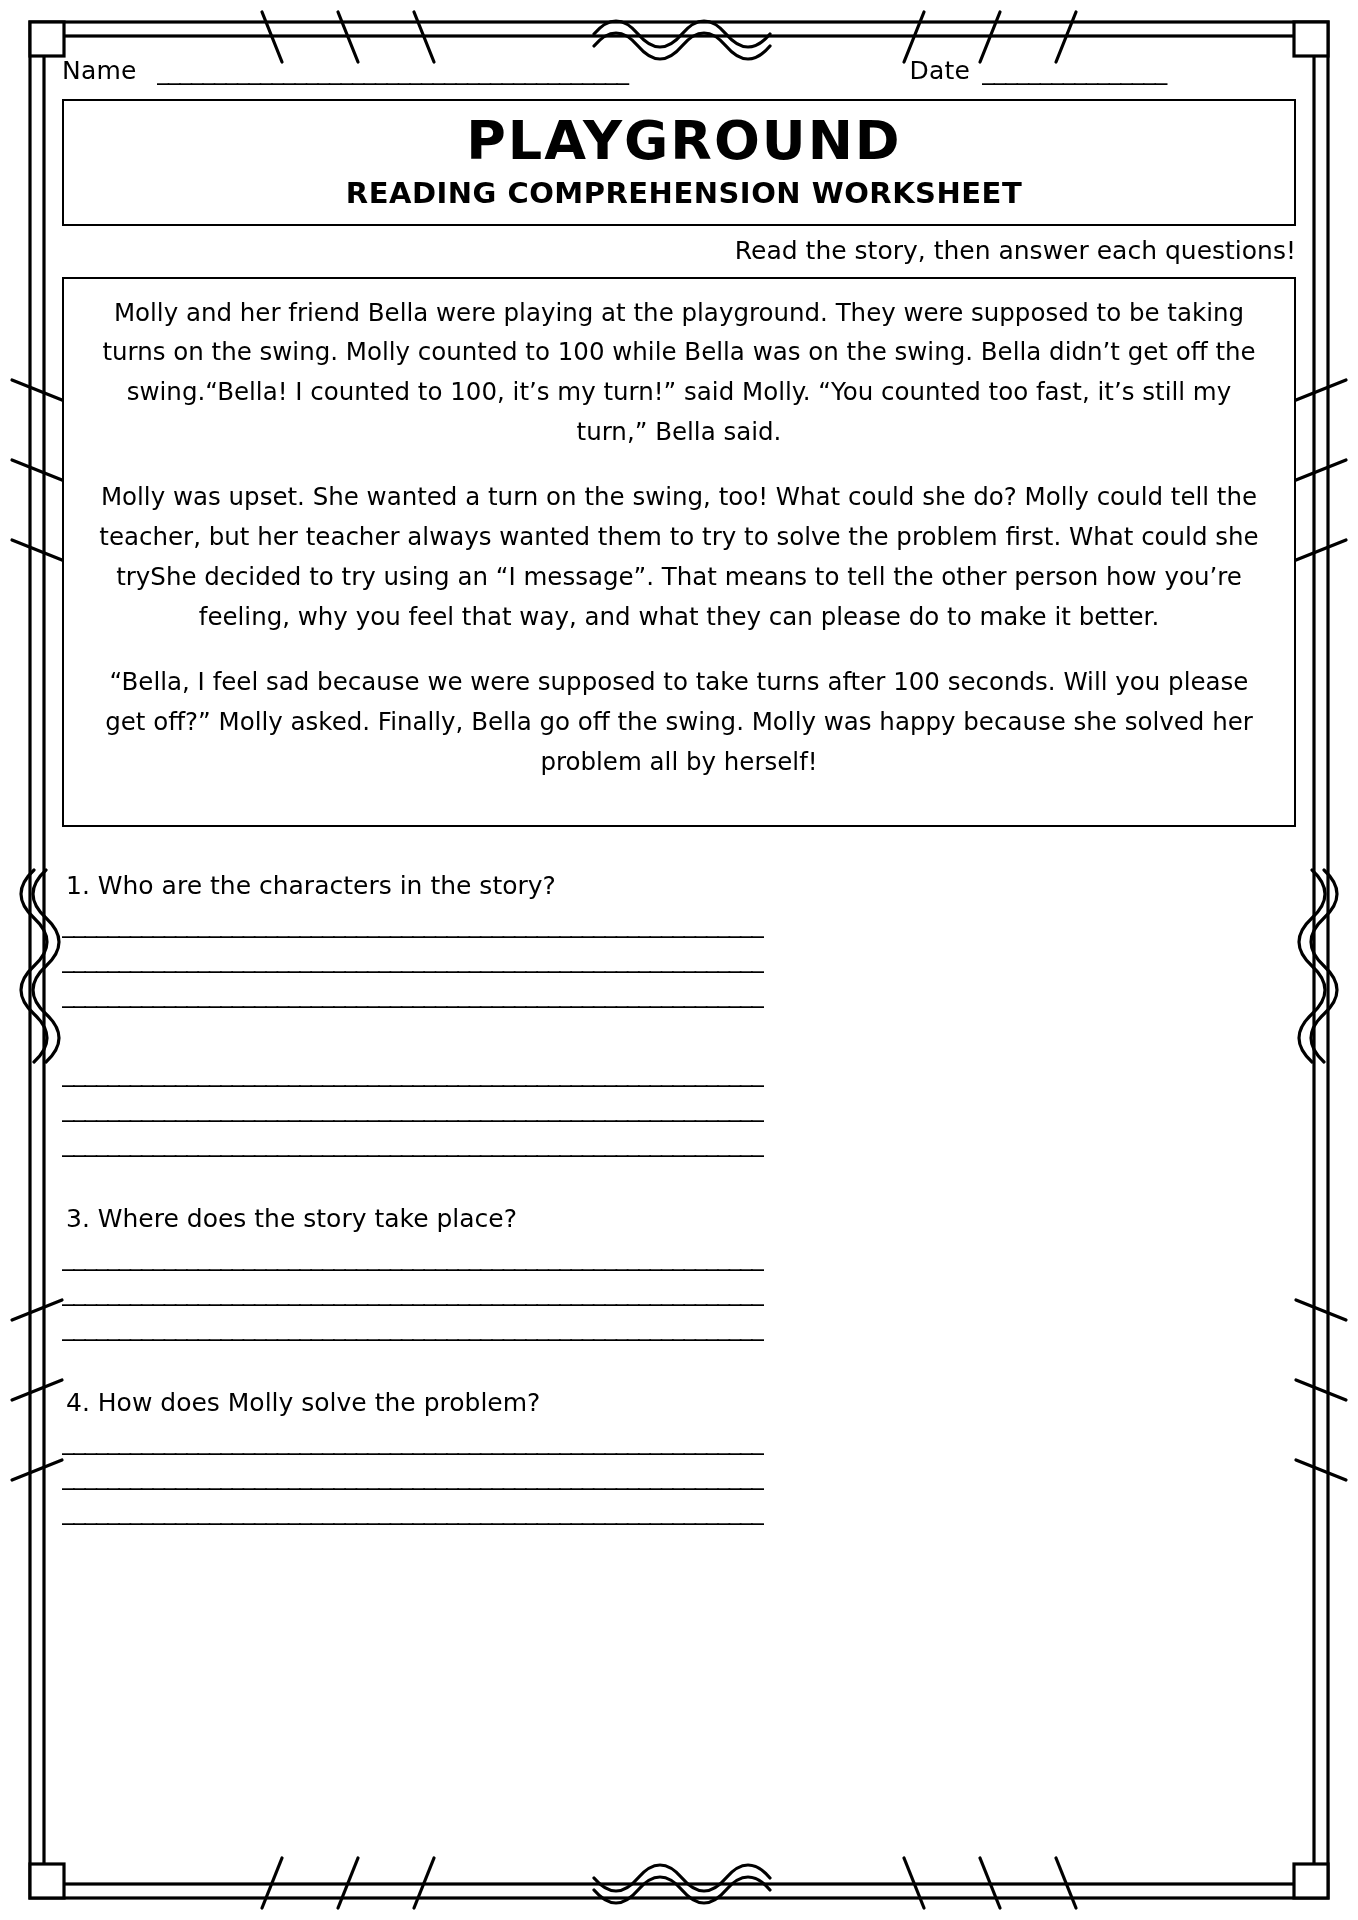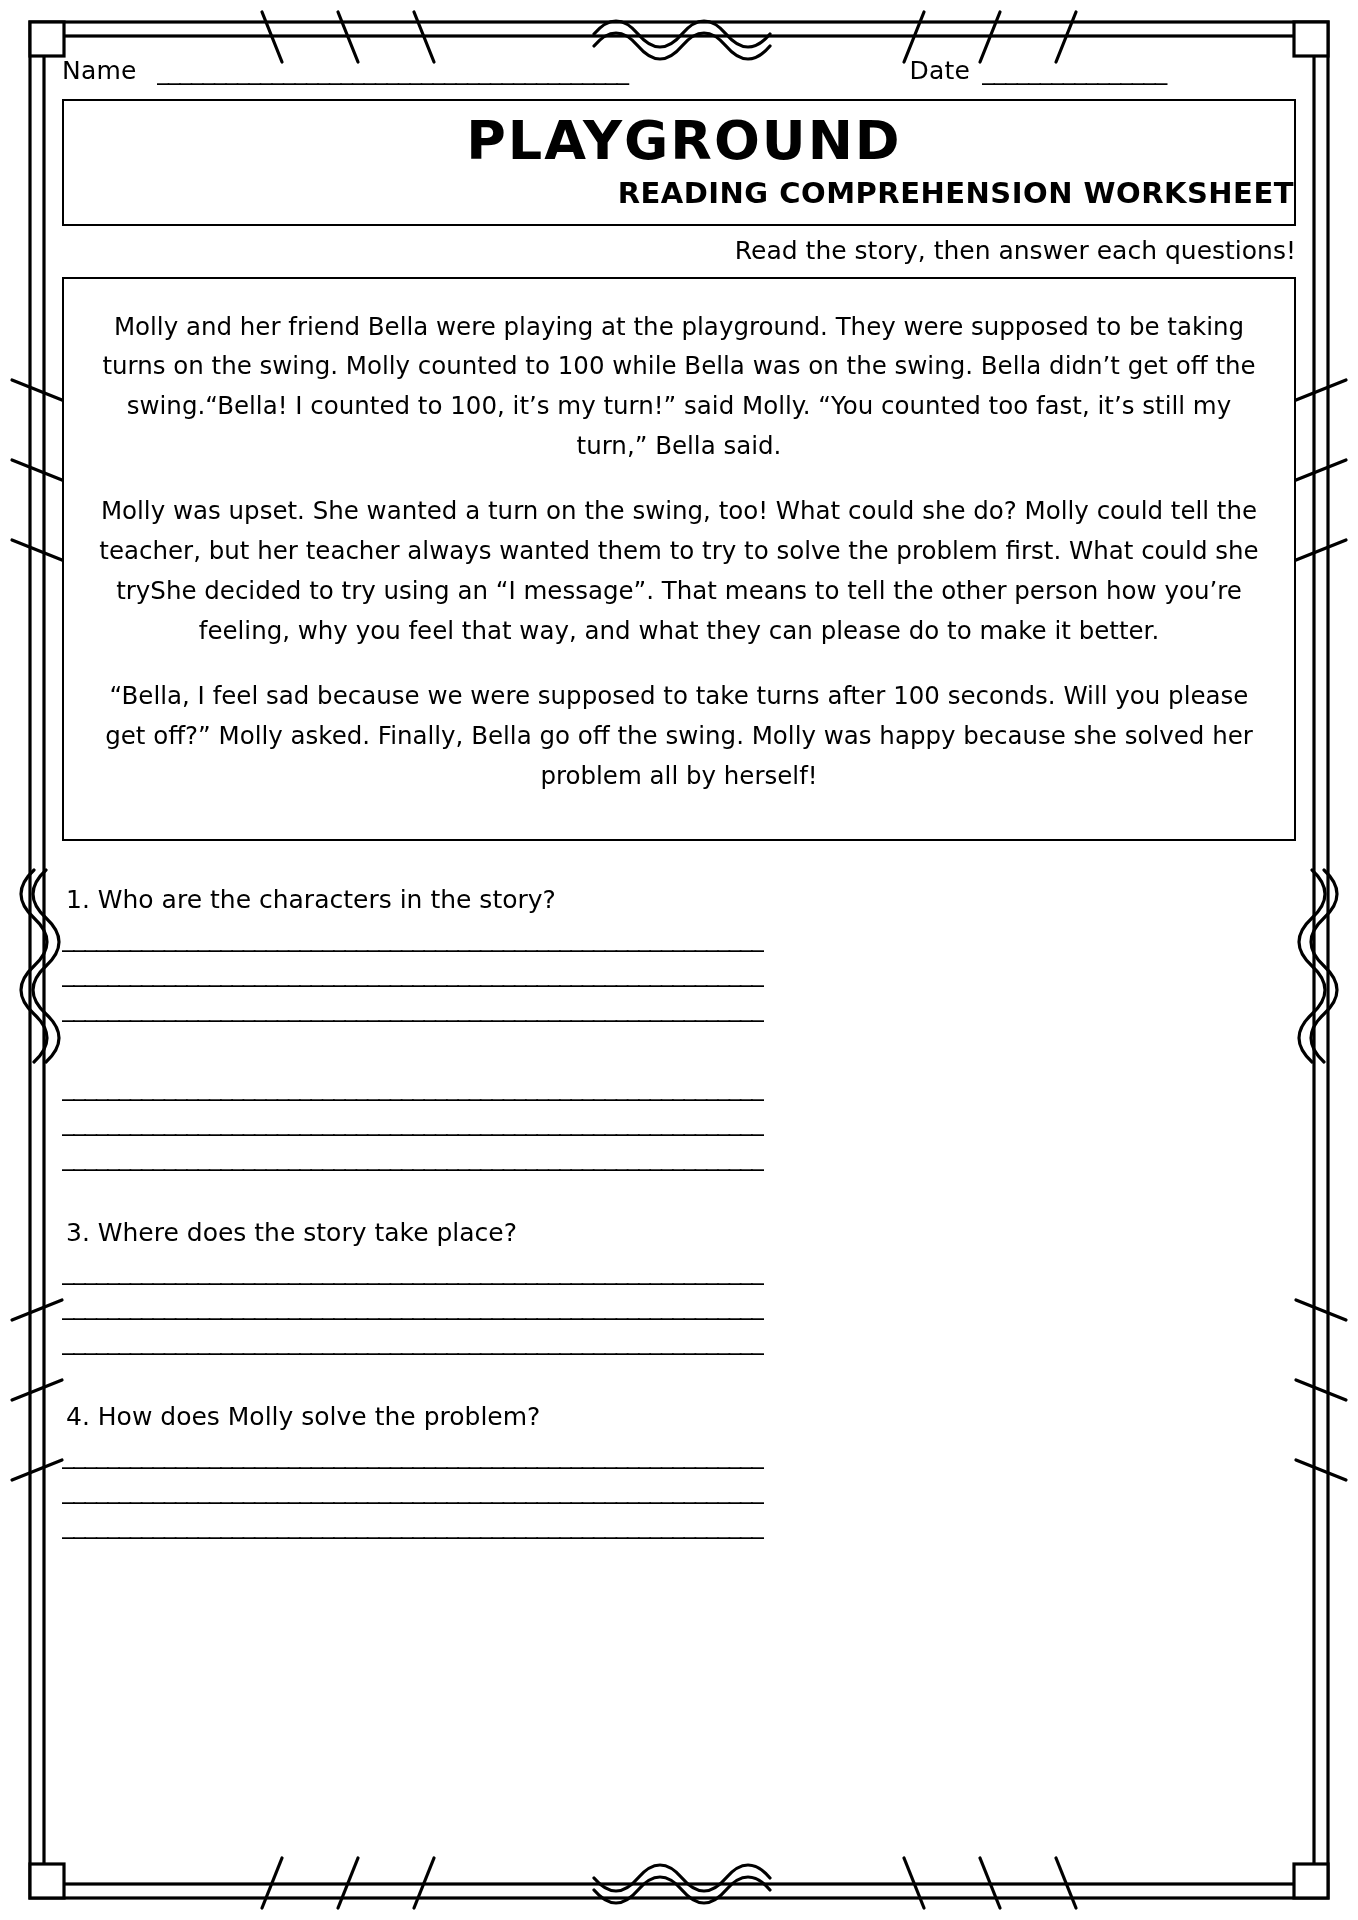--- a/index.html
+++ b/index.html
@@ -75,33 +75,32 @@
     font-size: 54px;
     font-weight: bold;
     letter-spacing: 2px;
     line-height: 1.05;
   }
   .title-sub {
     font-size: 29px;
     font-weight: bold;
     letter-spacing: 0.5px;
     margin-top: 6px;
-    text-align: right;
   }
 
   .instruction {
     text-align: right;
     font-size: 25px;
     margin: 10px 0 12px 0;
   }
 
   
   .story-box {
     border: 2px solid #000;
-    padding: 28px 26px 26px 26px;
+    padding: 14px 26px 26px 26px;
   }
   .story-p {
     font-size: 24.5px;
     line-height: 1.62;
     text-align: center;
     margin: 0 0 26px 0;
   }
   .story-p:last-child { margin-bottom: 18px; }
   .story-p.first {
     text-indent: 0;

